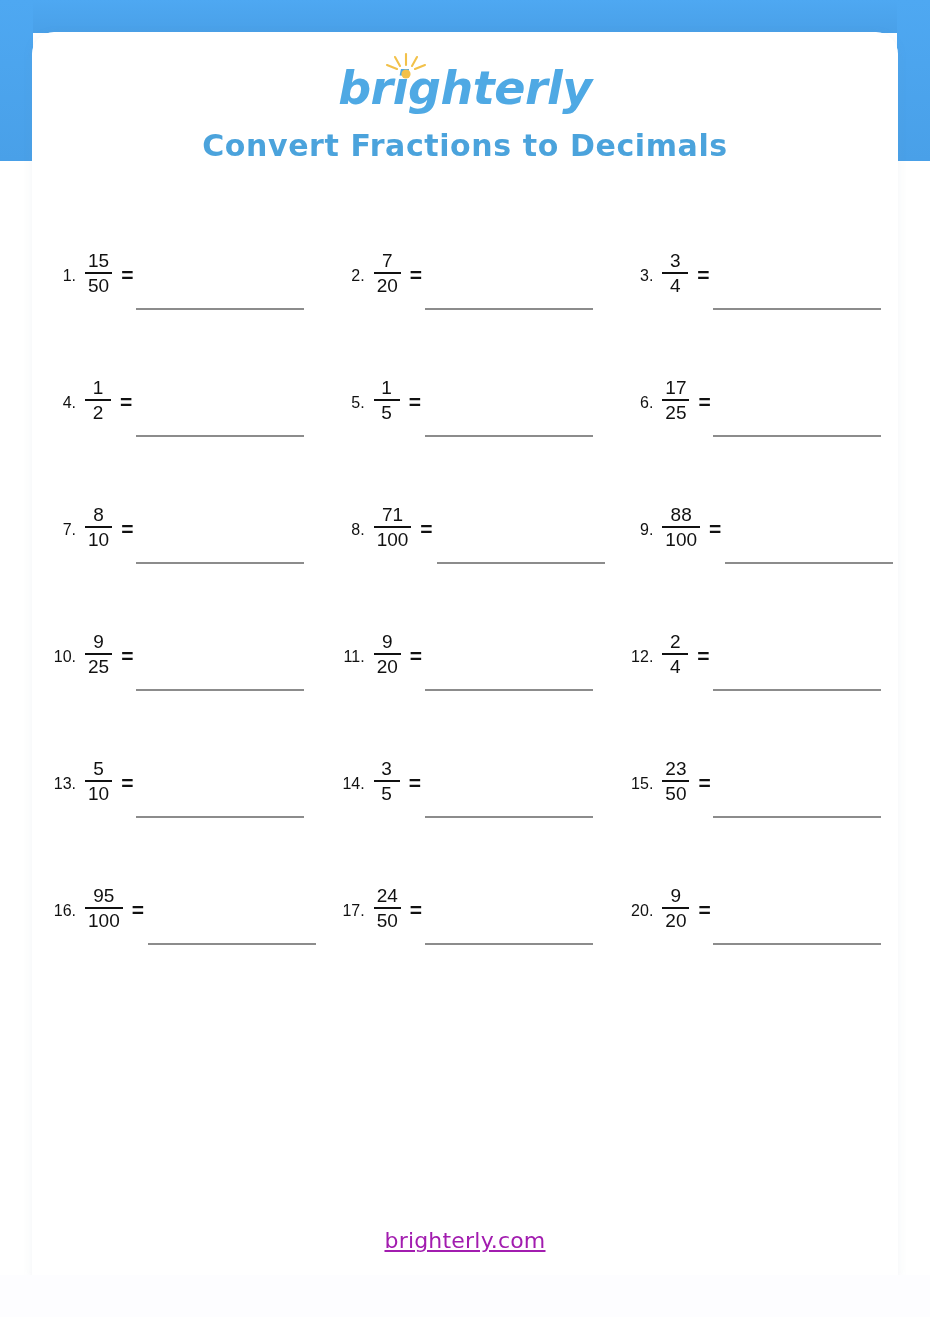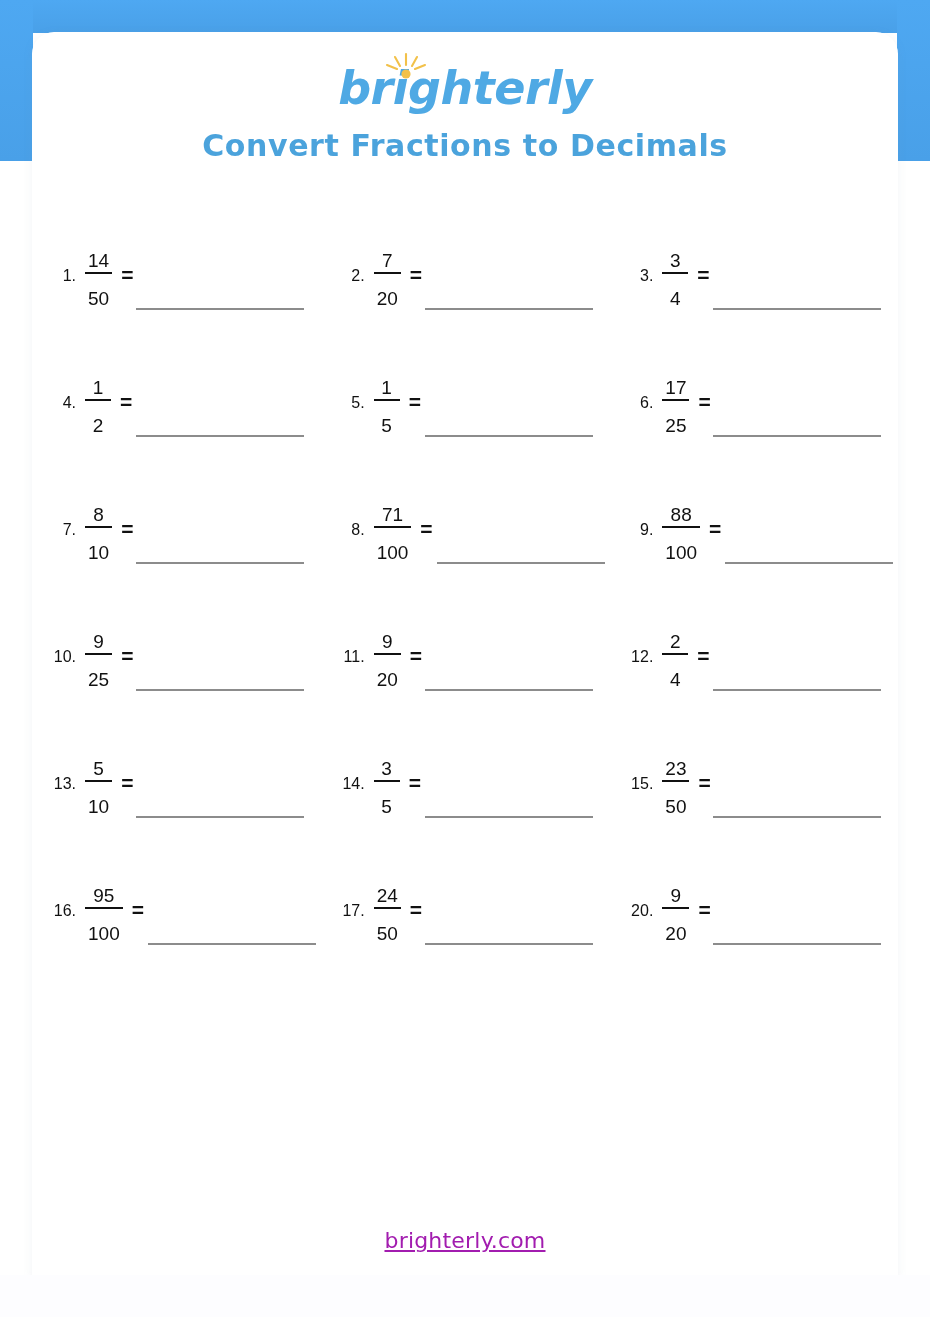--- a/index.html
+++ b/index.html
@@ -128,21 +128,21 @@
     line-height: 1.12;
   }
   .numer { padding: 0 3px; }
   .frac-bar {
     width: 100%;
     min-width: 26px;
     height: 2px;
     background: #111111;
     margin: 1px 0;
   }
-  .denom { padding: 13px 3px; }
+  .denom { padding: 0 3px; }
   .equals {
     font-family: "Liberation Sans", sans-serif;
     font-size: 21px;
     font-weight: bold;
     color: #111111;
     margin-left: 9px;
     padding-top: 14px;
     line-height: 1;
   }
   .answer-line {
@@ -197,21 +197,21 @@
         </svg>
         <div id="logo-wordmark">brighterly</div>
       </div>
       <div id="title">Convert Fractions to Decimals</div>
     </div>
 
     <div id="problems">
         <div class="problem">
           <span class="p-num">1.</span>
           <span class="fraction">
-            <span class="numer">14</span>
+            <span class="numer">15</span>
             <span class="frac-bar"></span>
             <span class="denom">50</span>
           </span>
           <span class="equals">=</span>
           <span class="answer-line"></span>
         </div>
         <div class="problem">
           <span class="p-num">2.</span>
           <span class="fraction">
             <span class="numer">7</span>

